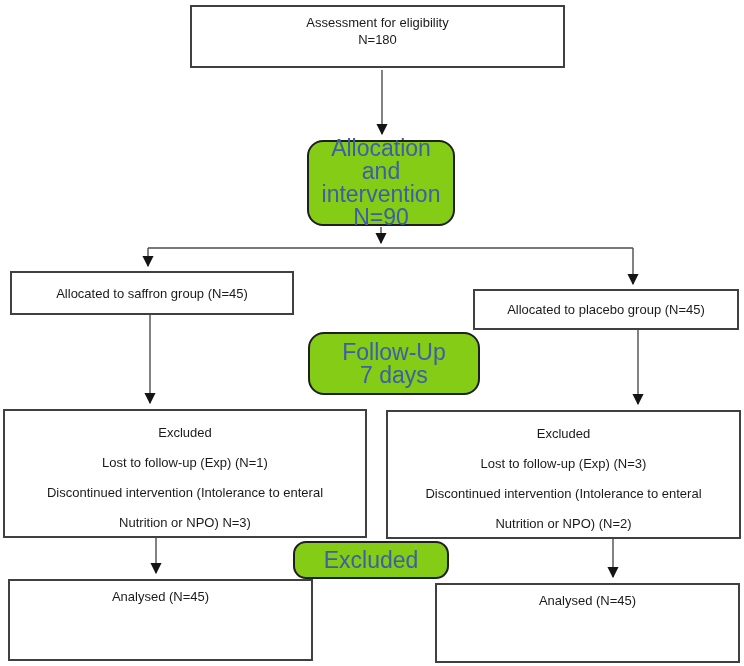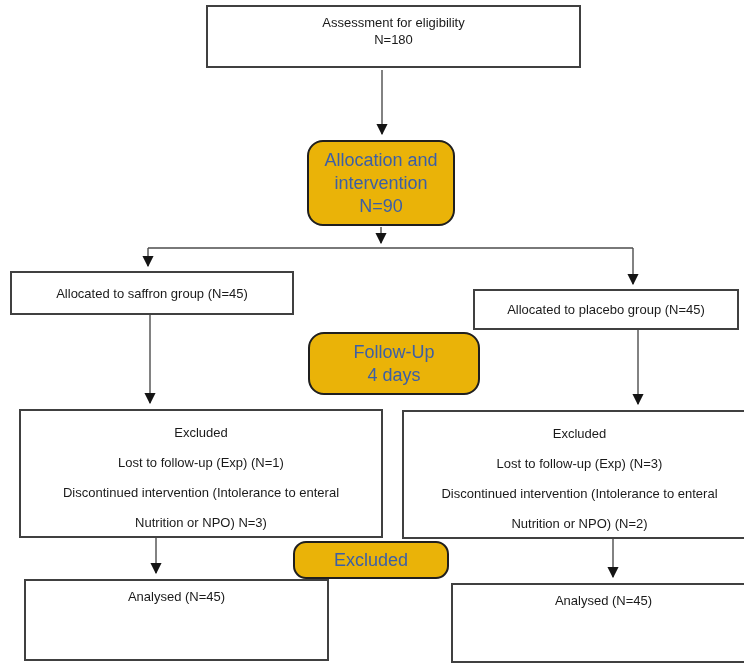--- a/index.html
+++ b/index.html
@@ -24,34 +24,34 @@
     box-sizing: border-box;
     display: flex;
     flex-direction: column;
     align-items: center;
     color: #1a1a1a;
     font-size: 13px;
     line-height: 17px;
     text-align: center;
     z-index: 2;
   }
-  .box.top-aligned { justify-content: flex-start; padding-top: 7px; margin-left: 16px; }
+  .box.top-aligned { justify-content: flex-start; padding-top: 7px; }
   .box.mid-aligned { justify-content: center; }
   .blue-box {
     position: absolute;
-    background: #eab308;
+    background: #84cc16;
     border: 2px solid #1f1f1f;
     border-radius: 16px;
     box-sizing: border-box;
     display: flex;
     flex-direction: column;
     align-items: center;
     justify-content: center;
     color: #3c5fa6;
-    font-size: 18px;
+    font-size: 23px;
     line-height: 23px;
     text-align: center;
     z-index: 3;
   }
   .excluded-lines { padding-top: 3px; }
   .excluded-lines span { display: block; line-height: 30px; }
 </style>
 </head>
 <body>
 
@@ -88,21 +88,21 @@
   <div class="box mid-aligned" style="left:10px; top:271px; width:284px; height:44px;">
     <span>Allocated to saffron group (N=45)</span>
   </div>
 
   <div class="box mid-aligned" style="left:473px; top:289px; width:266px; height:41px;">
     <span>Allocated to placebo group (N=45)</span>
   </div>
 
   <div class="blue-box" style="left:308px; top:332px; width:172px; height:63px;">
     <span>Follow-Up</span>
-    <span>4 days</span>
+    <span>7 days</span>
   </div>
 
   <div class="box top-aligned excluded-lines" style="left:3px; top:409px; width:364px; height:129px;">
     <span>Excluded</span>
     <span>Lost to follow-up (Exp) (N=1)</span>
     <span>Discontinued intervention (Intolerance to enteral</span>
     <span>Nutrition or NPO) N=3)</span>
   </div>
 
   <div class="box top-aligned excluded-lines" style="left:386px; top:410px; width:355px; height:129px;">

